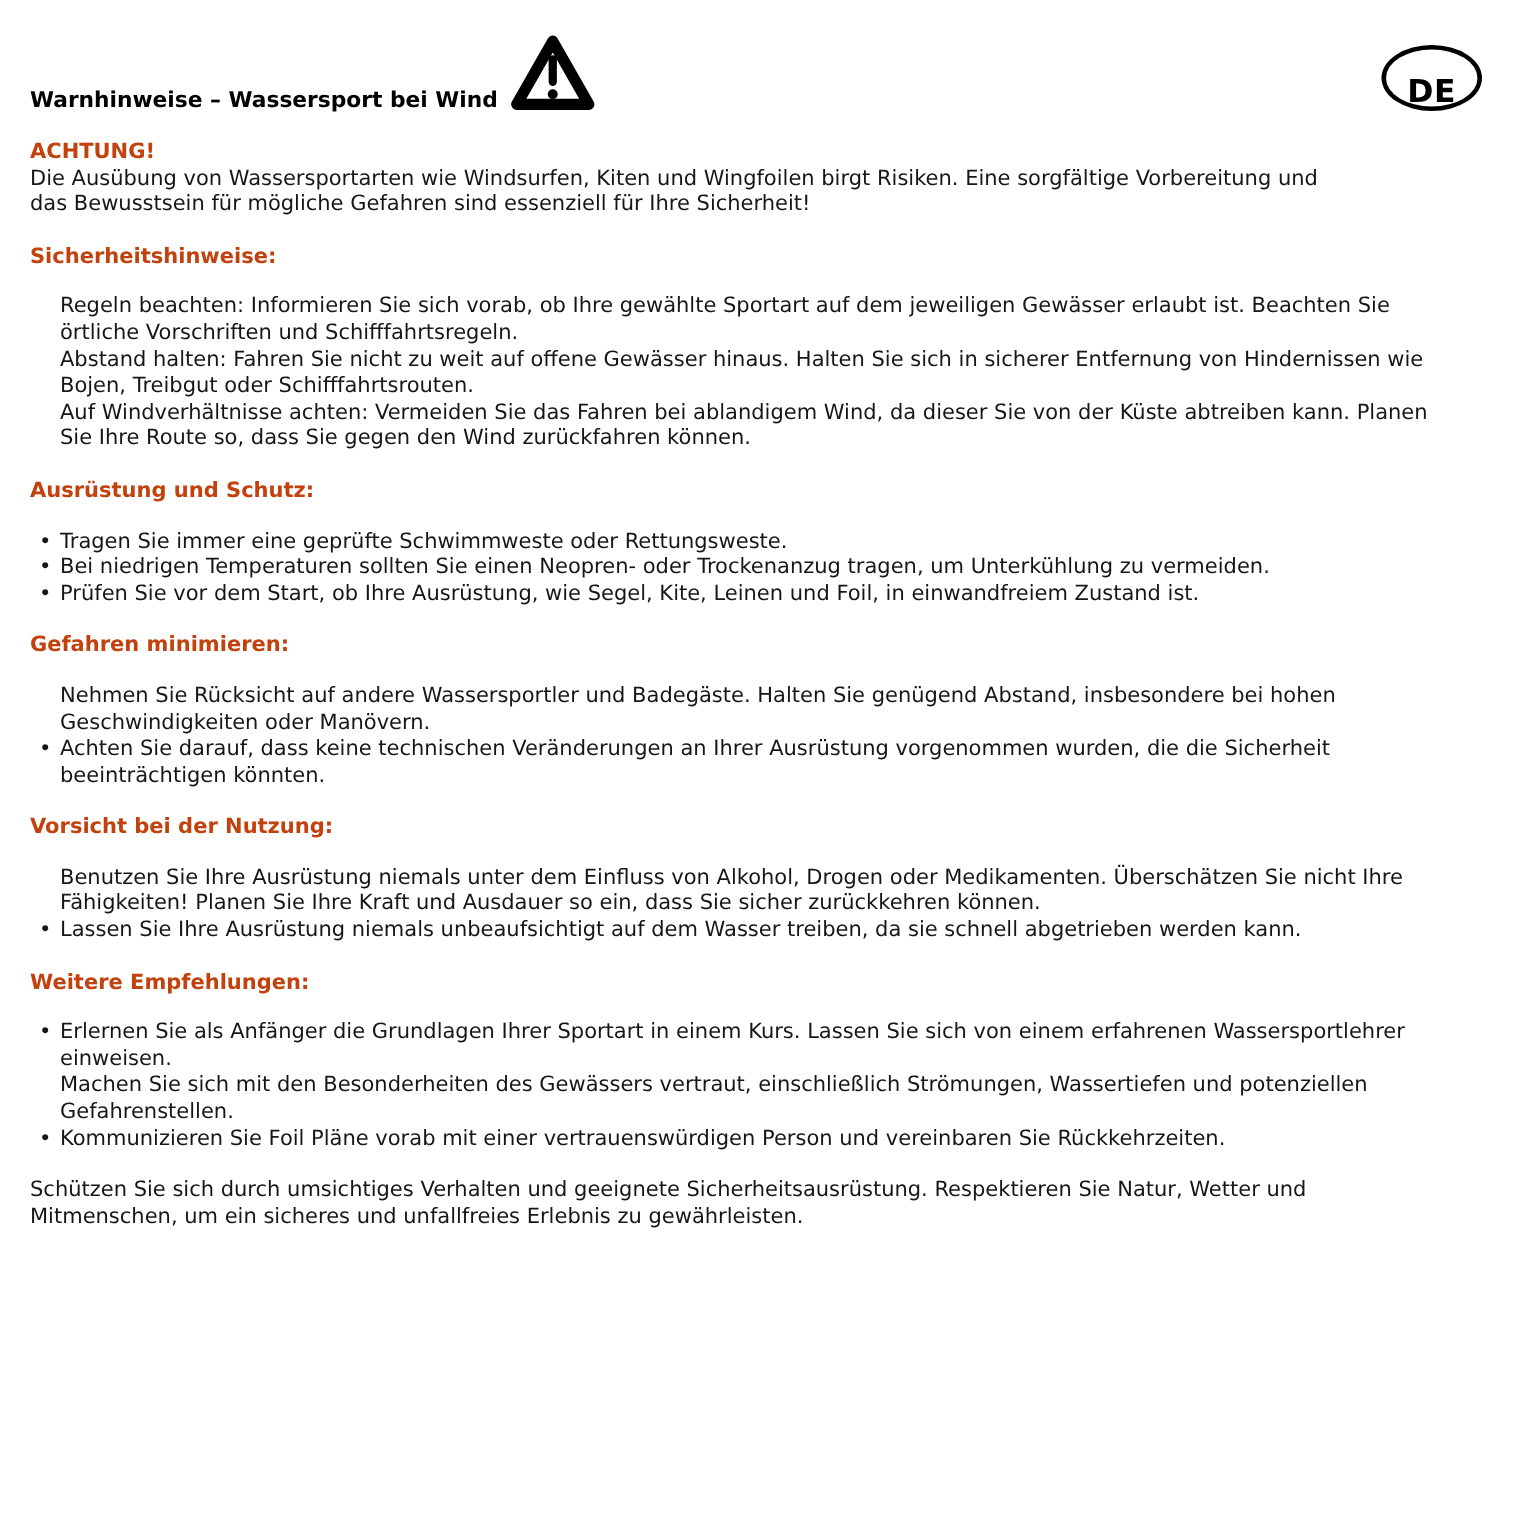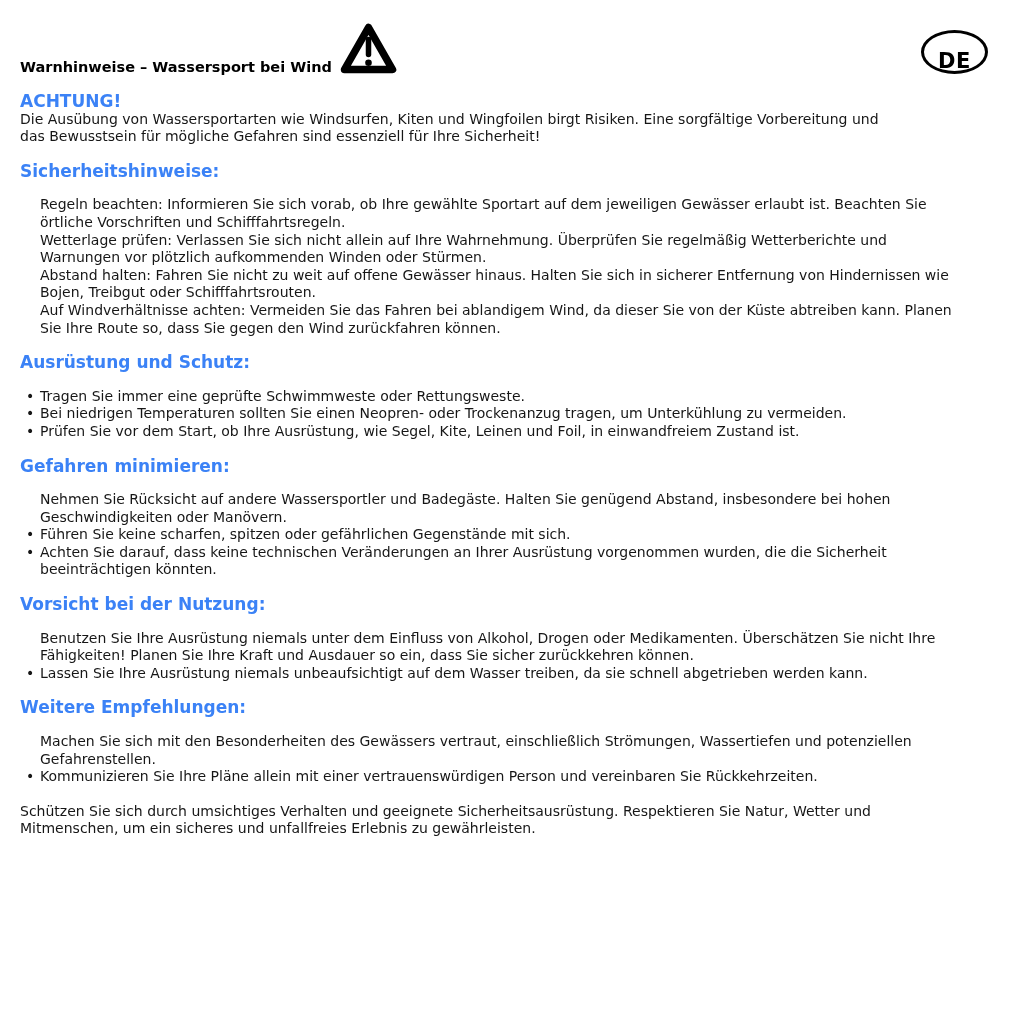--- a/index.html
+++ b/index.html
@@ -17,21 +17,21 @@
   .tri svg { display:block; }
   .badge {
     margin-left:auto; margin-right:22px; margin-bottom:2px;
     width:67px; height:44px; border:3.5px solid #000; border-radius:50%;
     display:flex; align-items:flex-end; justify-content:center;
     font-weight:bold; font-size:21px; letter-spacing:0.5px; color:#000;
     flex:0 0 auto;
   }
 
   .sec { margin-top:17px; }
-  .h   { font-size:17px; font-weight:bold; line-height:17.6px; color:#3b82f6; }
+  .h   { font-size:14px; font-weight:bold; line-height:17.6px; color:#c2410c; }
   .h.spaced { margin-bottom:16px; }
 
   .body-text, .indent { white-space:pre-line; }
   .indent { margin-left:20px; }
 
   ul.list { list-style:none; }
   ul.list li { position:relative; padding-left:20px; white-space:pre-line; }
   ul.list li::before { content:"\2022"; position:absolute; left:6px; top:0; color:#161616; }
 </style>
 </head>
@@ -58,63 +58,64 @@
   <section class="sec">
     <h2 class="h">ACHTUNG!</h2>
     <p class="body-text">Die Ausübung von Wassersportarten wie Windsurfen, Kiten und Wingfoilen birgt Risiken. Eine sorgfältige Vorbereitung und
 das Bewusstsein für mögliche Gefahren sind essenziell für Ihre Sicherheit!</p>
   </section>
 
   <section class="sec">
     <h2 class="h spaced">Sicherheitshinweise:</h2>
     <div class="indent">Regeln beachten: Informieren Sie sich vorab, ob Ihre gewählte Sportart auf dem jeweiligen Gewässer erlaubt ist. Beachten Sie
 örtliche Vorschriften und Schifffahrtsregeln.</div>
-    <div class="indent">Wetterlage prüfen: Verlassen Sie sich nicht allein auf Ihre Wahrnehmung. Überprüfen Sie regelmäßig Wetterberichte und
-Warnungen vor plötzlich aufkommenden Winden oder Stürmen.</div>
     <div class="indent">Abstand halten: Fahren Sie nicht zu weit auf offene Gewässer hinaus. Halten Sie sich in sicherer Entfernung von Hindernissen wie
 Bojen, Treibgut oder Schifffahrtsrouten.</div>
     <div class="indent">Auf Windverhältnisse achten: Vermeiden Sie das Fahren bei ablandigem Wind, da dieser Sie von der Küste abtreiben kann. Planen
 Sie Ihre Route so, dass Sie gegen den Wind zurückfahren können.</div>
   </section>
 
   <section class="sec">
     <h2 class="h spaced">Ausrüstung und Schutz:</h2>
     <ul class="list">
       <li>Tragen Sie immer eine geprüfte Schwimmweste oder Rettungsweste.</li>
       <li>Bei niedrigen Temperaturen sollten Sie einen Neopren- oder Trockenanzug tragen, um Unterkühlung zu vermeiden.</li>
       <li>Prüfen Sie vor dem Start, ob Ihre Ausrüstung, wie Segel, Kite, Leinen und Foil, in einwandfreiem Zustand ist.</li>
     </ul>
   </section>
 
   <section class="sec">
     <h2 class="h spaced">Gefahren minimieren:</h2>
     <div class="indent">Nehmen Sie Rücksicht auf andere Wassersportler und Badegäste. Halten Sie genügend Abstand, insbesondere bei hohen
 Geschwindigkeiten oder Manövern.</div>
     <ul class="list">
-      <li>Führen Sie keine scharfen, spitzen oder gefährlichen Gegenstände mit sich.</li>
       <li>Achten Sie darauf, dass keine technischen Veränderungen an Ihrer Ausrüstung vorgenommen wurden, die die Sicherheit
 beeinträchtigen könnten.</li>
     </ul>
   </section>
 
   <section class="sec">
     <h2 class="h spaced">Vorsicht bei der Nutzung:</h2>
     <div class="indent">Benutzen Sie Ihre Ausrüstung niemals unter dem Einfluss von Alkohol, Drogen oder Medikamenten. Überschätzen Sie nicht Ihre
 Fähigkeiten! Planen Sie Ihre Kraft und Ausdauer so ein, dass Sie sicher zurückkehren können.</div>
     <ul class="list">
       <li>Lassen Sie Ihre Ausrüstung niemals unbeaufsichtigt auf dem Wasser treiben, da sie schnell abgetrieben werden kann.</li>
     </ul>
   </section>
 
   <section class="sec">
     <h2 class="h spaced">Weitere Empfehlungen:</h2>
+    <ul class="list">
+      <li>Erlernen Sie als Anfänger die Grundlagen Ihrer Sportart in einem Kurs. Lassen Sie sich von einem erfahrenen Wassersportlehrer
+einweisen.</li>
+    </ul>
     <div class="indent">Machen Sie sich mit den Besonderheiten des Gewässers vertraut, einschließlich Strömungen, Wassertiefen und potenziellen
 Gefahrenstellen.</div>
     <ul class="list">
-      <li>Kommunizieren Sie Ihre Pläne allein mit einer vertrauenswürdigen Person und vereinbaren Sie Rückkehrzeiten.</li>
+      <li>Kommunizieren Sie Foil Pläne vorab mit einer vertrauenswürdigen Person und vereinbaren Sie Rückkehrzeiten.</li>
     </ul>
   </section>
 
   <section class="sec">
     <p class="body-text">Schützen Sie sich durch umsichtiges Verhalten und geeignete Sicherheitsausrüstung. Respektieren Sie Natur, Wetter und
 Mitmenschen, um ein sicheres und unfallfreies Erlebnis zu gewährleisten.</p>
   </section>
 
 </div>
 

